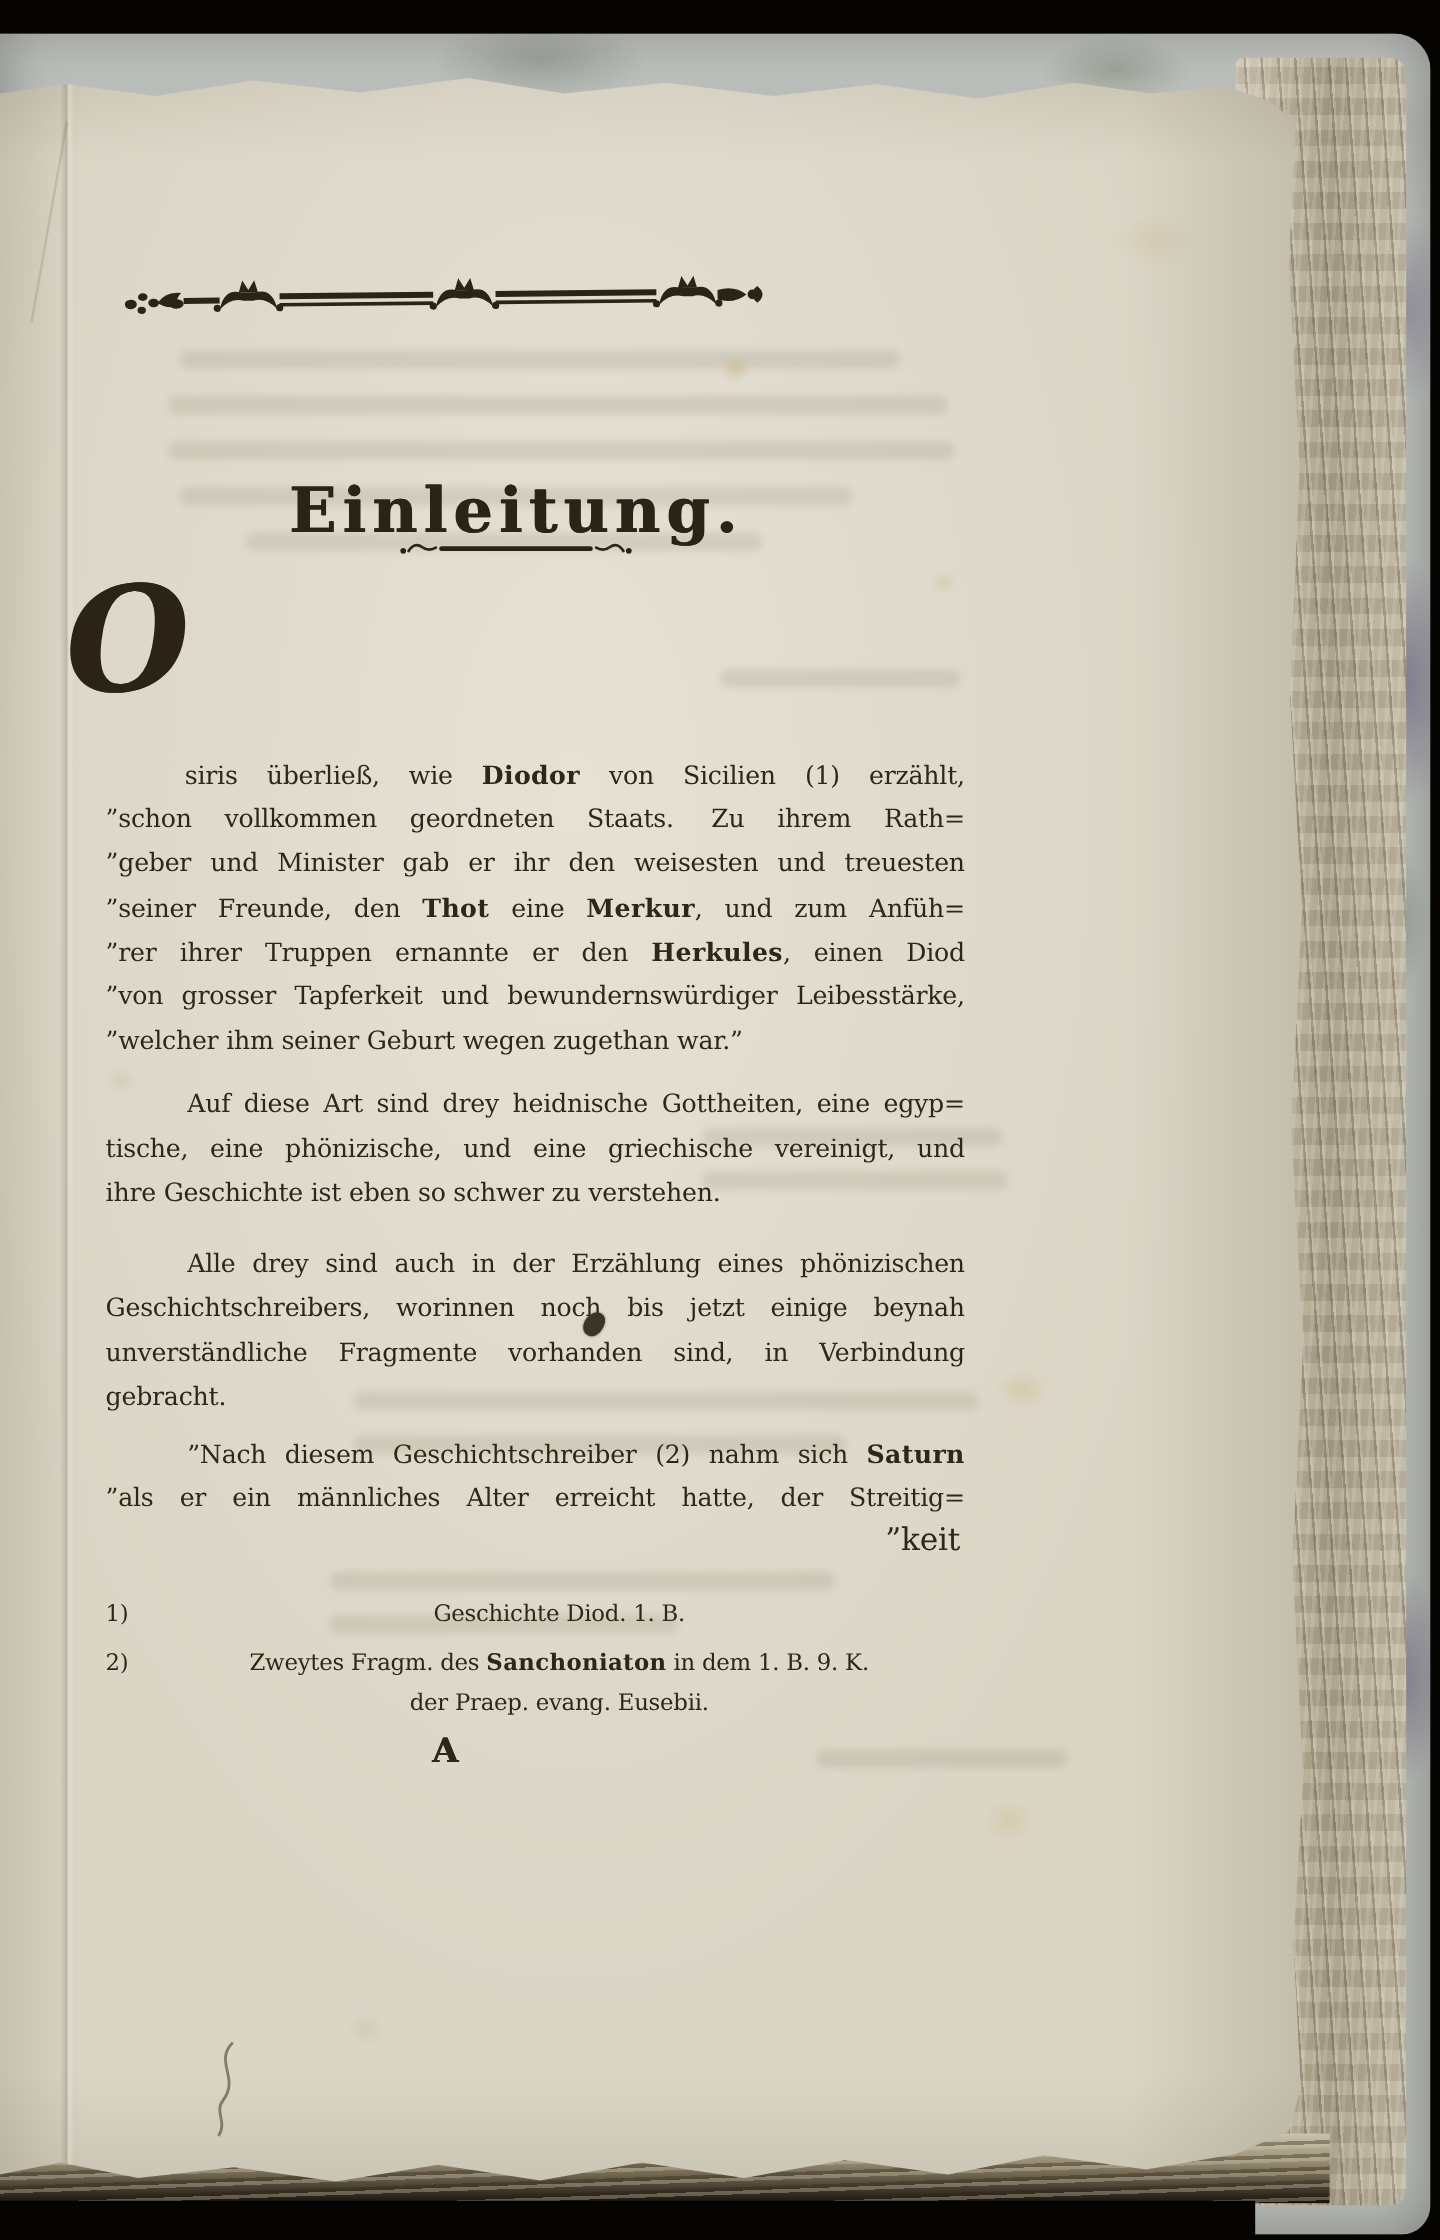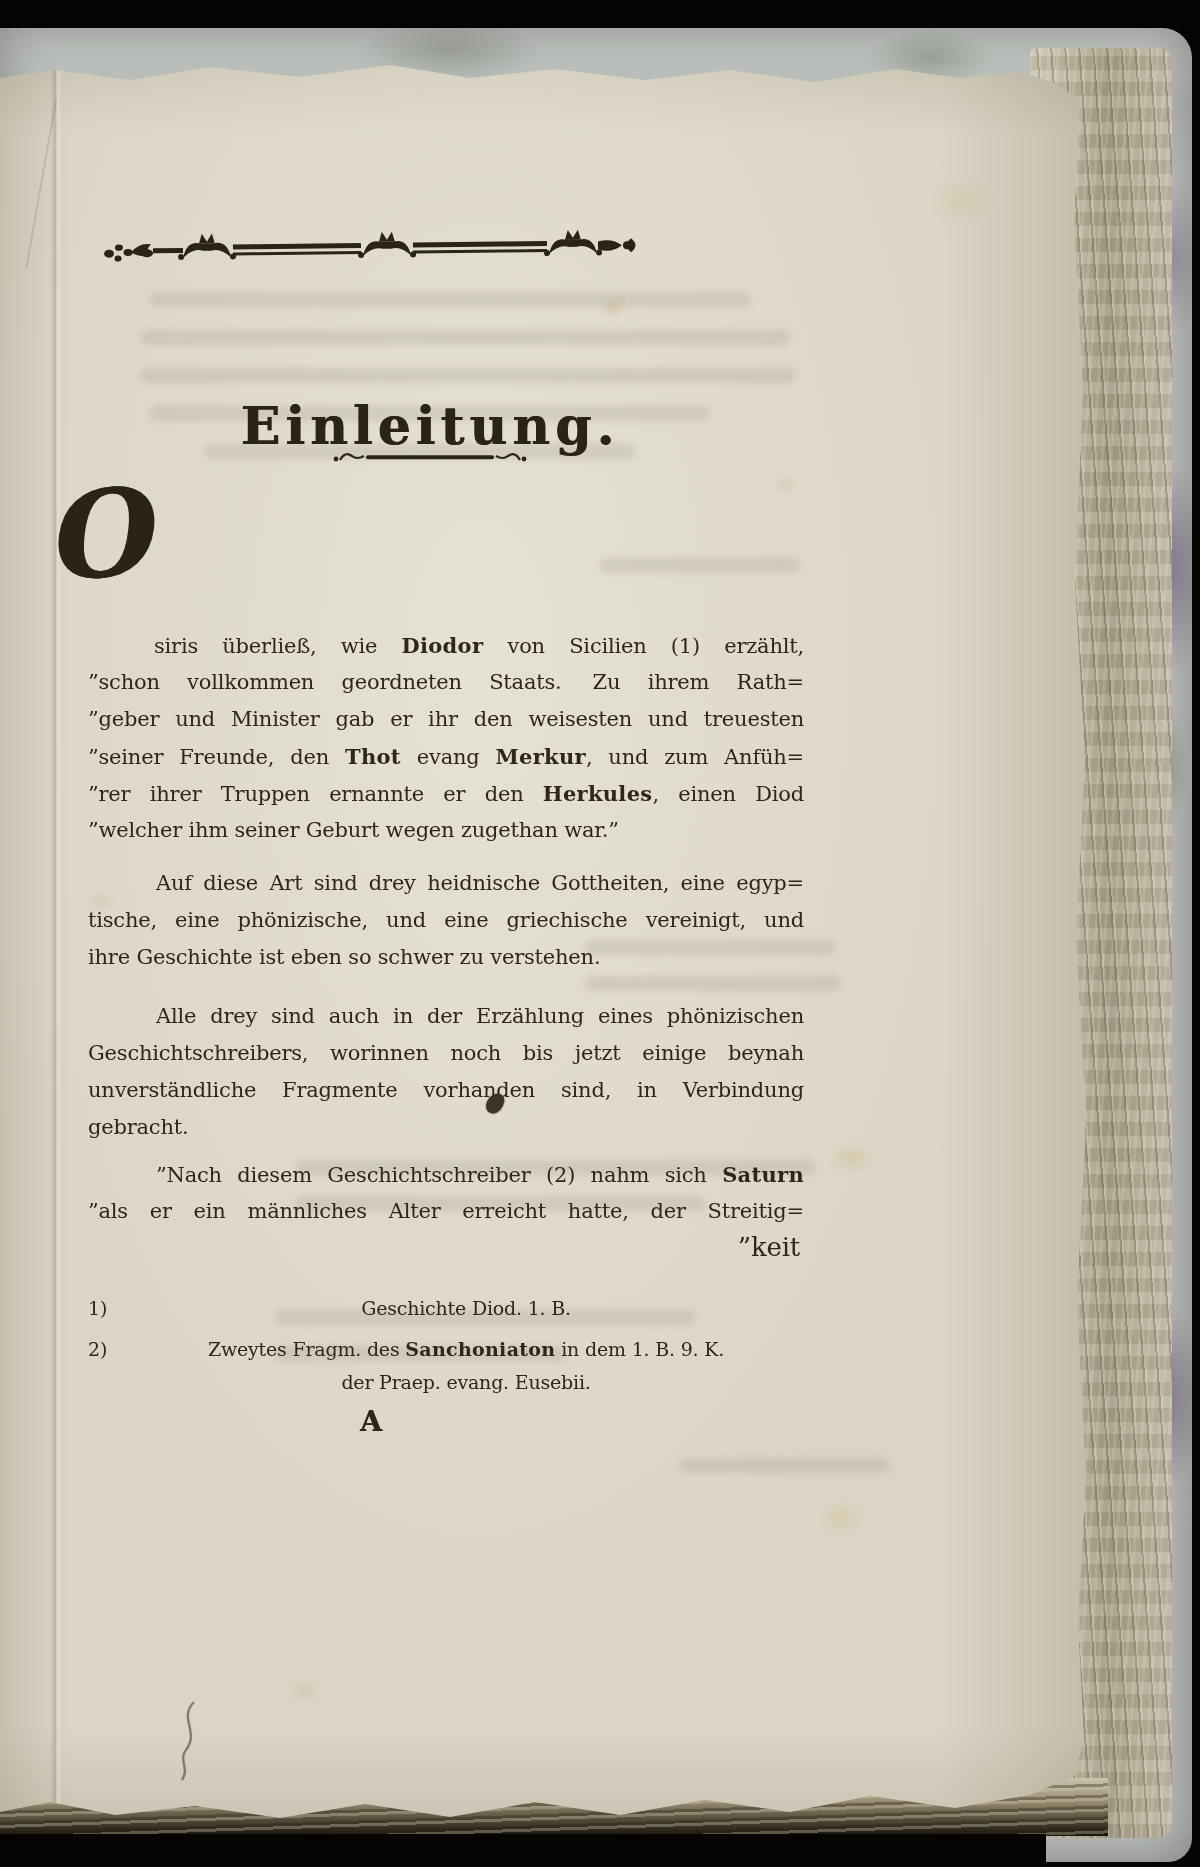--- a/index.html
+++ b/index.html
@@ -200,22 +200,23 @@
       <circle class="orn" cx="194" cy="11" r="2.4"></circle>
     </svg>
 
     <div class="dropcap">O</div>
 
     <div class="textblock">
       <div class="para para-p1">
           <div class="tline jline"><span>siris überließ, wie </span><span class="name-bold">Diodor</span><span> von Sicilien (1) erzählt,</span></div>
           <div class="tline jline"><span>”schon vollkommen geordneten Staats.  Zu ihrem Rath=</span></div>
           <div class="tline jline"><span>”geber und Minister gab er ihr den weisesten und treuesten</span></div>
-          <div class="tline jline"><span>”seiner Freunde, den </span><span class="name-bold">Thot</span><span> evang </span><span class="name-bold">Merkur</span><span>, und zum Anfüh=</span></div>
+          <div class="tline jline"><span>”seiner Freunde, den </span><span class="name-bold">Thot</span><span> eine </span><span class="name-bold">Merkur</span><span>, und zum Anfüh=</span></div>
           <div class="tline jline"><span>”rer ihrer Truppen ernannte er den </span><span class="name-bold">Herkules</span><span>, einen Diod</span></div>
+          <div class="tline jline"><span>”von grosser Tapferkeit und bewundernswürdiger Leibesstärke,</span></div>
           <div class="tline"><span>”welcher ihm seiner Geburt wegen zugethan war.”</span></div>
         </div>
       <div class="para indent m-p2">
           <div class="tline jline"><span>Auf diese Art sind drey heidnische Gottheiten, eine egyp=</span></div>
           <div class="tline jline"><span>tische, eine phönizische, und eine griechische vereinigt, und</span></div>
           <div class="tline"><span>ihre Geschichte ist eben so schwer zu verstehen.</span></div>
         </div>
       <div class="para indent m-p3">
           <div class="tline jline"><span>Alle drey sind auch in der Erzählung eines phönizischen</span></div>
           <div class="tline jline"><span>Geschichtschreibers, worinnen noch bis jetzt einige beynah</span></div>

